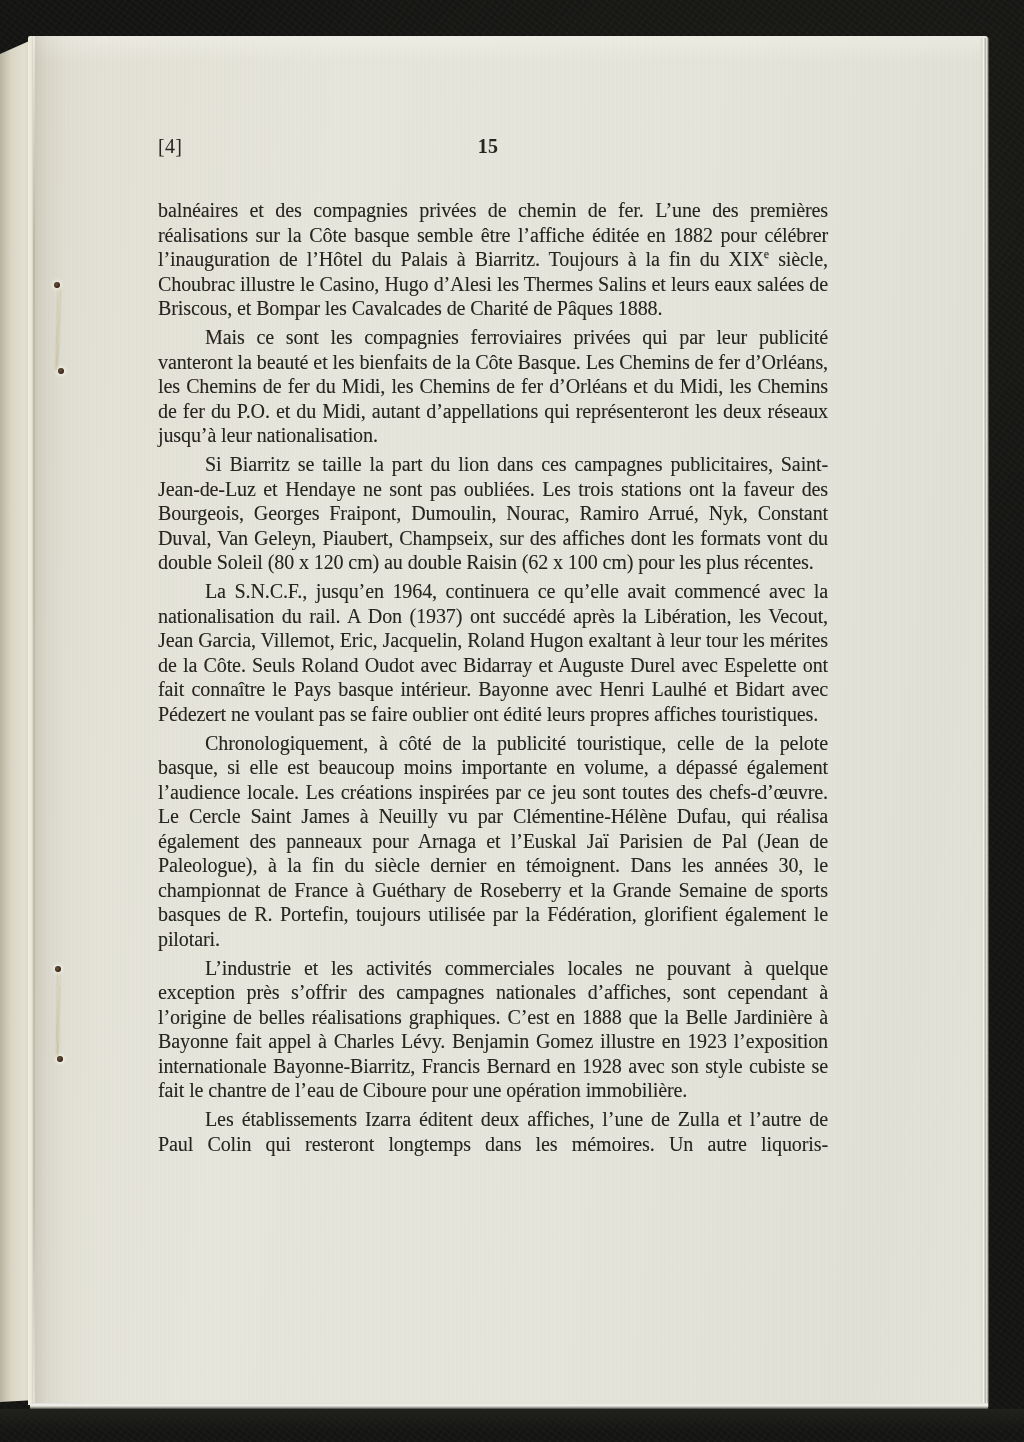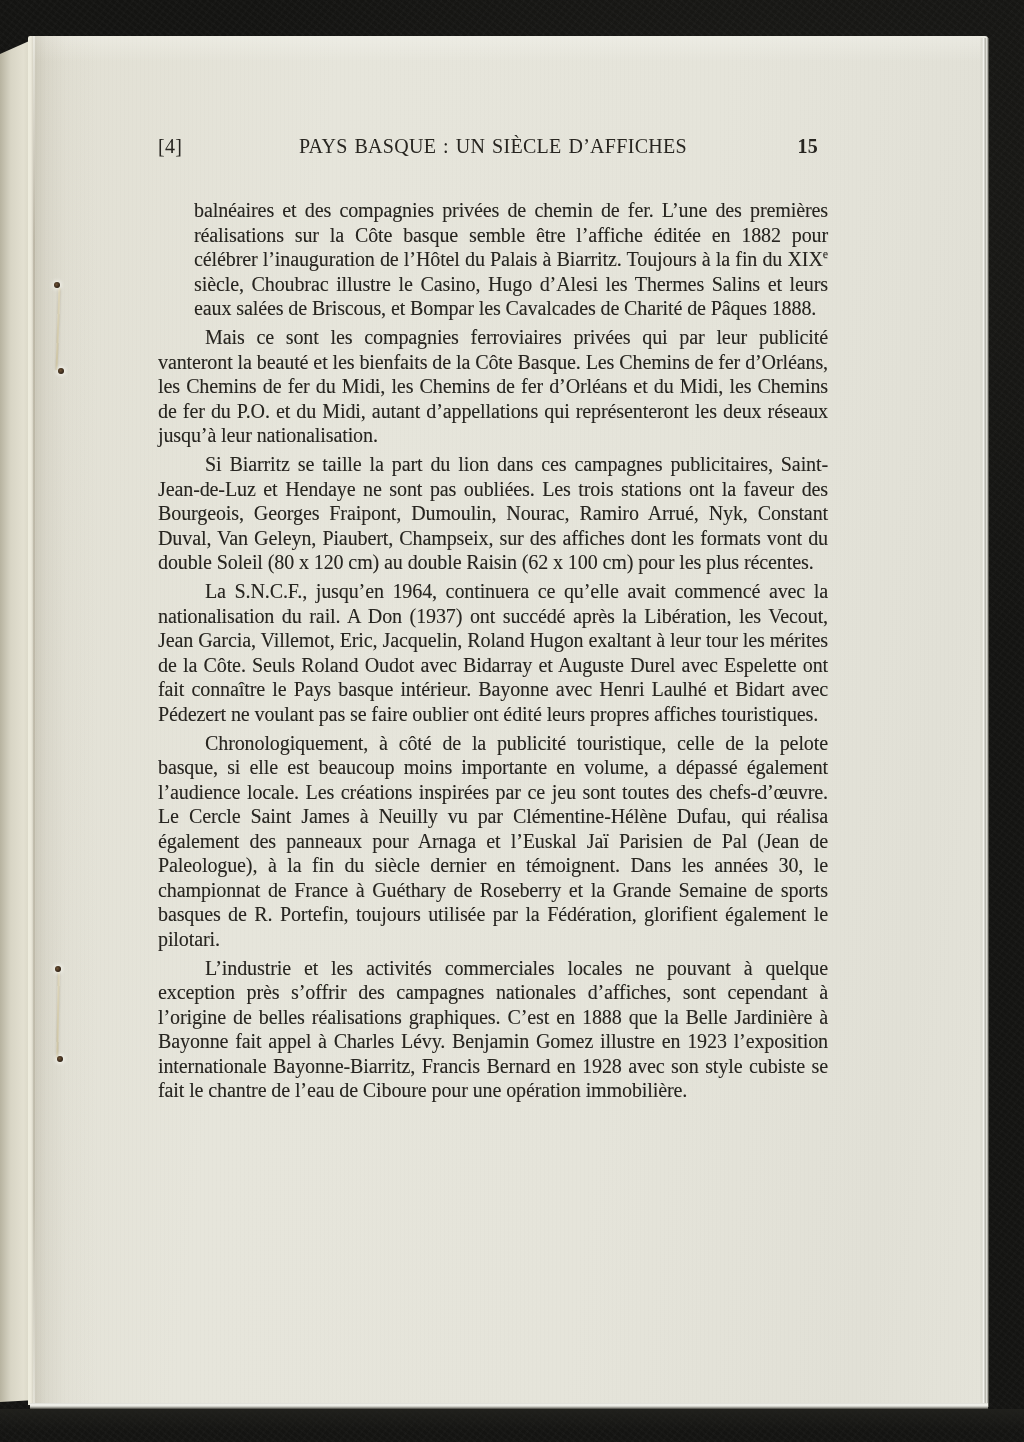--- a/index.html
+++ b/index.html
@@ -123,21 +123,21 @@
   .bodytext p {
     margin: 0 0 4.5px 0;
     font-size: 20px;
     line-height: 24.5px;
     text-align: justify;
     text-indent: 47px;
     letter-spacing: -0.1px;
     color: #272520;
     text-shadow: 0.2px 0.2px 0 rgba(39,37,32,0.30);
   }
-  .bodytext p.first { text-indent: 0; margin-left: 36px; }
+  .bodytext p.first { text-indent: 0; }
   .bodytext p.cut-off { text-align-last: justify; }
   .bodytext sup { font-size: 0.6em; line-height: 0; }
 </style>
 </head>
 <body>
 
 <div class="backdrop"></div>
 
 <div class="under-page"></div>
 
@@ -149,29 +149,29 @@
   <div class="stitch" style="left:26px; top:246px;"></div>
   <div class="stitch" style="left:30px; top:332px;"></div>
   <div class="stitch" style="left:27px; top:930px;"></div>
   <div class="stitch" style="left:29px; top:1020px;"></div>
 
   <div class="edge-right"></div>
 
   <div class="content">
     <div class="running-head">
       <span class="marker">[4]</span>
-      <span class="title">PAYS BASQUE : UN SIÈCLE D’AFFICHES</span>
       <span class="pagenum">15</span>
     </div>
 
     <div class="bodytext">
       <p class="first">balnéaires et des compagnies privées de chemin de fer. L’une des premières réalisations sur la Côte basque semble être l’affiche éditée en 1882 pour célébrer l’inauguration de l’Hôtel du Palais à Biarritz. Toujours à la fin du XIX<sup>e</sup> siècle, Choubrac illustre le Casino, Hugo d’Alesi les Thermes Salins et leurs eaux salées de Briscous, et Bompar les Cavalcades de Charité de Pâques 1888.</p>
       <p>Mais ce sont les compagnies ferroviaires privées qui par leur publicité vanteront la beauté et les bienfaits de la Côte Basque. Les Chemins de fer d’Orléans, les Chemins de fer du Midi, les Chemins de fer d’Orléans et du Midi, les Chemins de fer du P.O. et du Midi, autant d’appellations qui représenteront les deux réseaux jusqu’à leur nationalisation.</p>
       <p>Si Biarritz se taille la part du lion dans ces campagnes publicitaires, Saint-Jean-de-Luz et Hendaye ne sont pas oubliées. Les trois stations ont la faveur des Bourgeois, Georges Fraipont, Dumoulin, Nourac, Ramiro Arrué, Nyk, Constant Duval, Van Geleyn, Piaubert, Champseix, sur des affiches dont les formats vont du double Soleil (80 x 120 cm) au double Raisin (62 x 100 cm) pour les plus récentes.</p>
       <p>La S.N.C.F., jusqu’en 1964, continuera ce qu’elle avait commencé avec la nationalisation du rail. A Don (1937) ont succédé après la Libération, les Vecout, Jean Garcia, Villemot, Eric, Jacquelin, Roland Hugon exaltant à leur tour les mérites de la Côte. Seuls Roland Oudot avec Bidarray et Auguste Durel avec Espelette ont fait connaître le Pays basque intérieur. Bayonne avec Henri Laulhé et Bidart avec Pédezert ne voulant pas se faire oublier ont édité leurs propres affiches touristiques.</p>
       <p>Chronologiquement, à côté de la publicité touristique, celle de la pelote basque, si elle est beaucoup moins importante en volume, a dépassé également l’audience locale. Les créations inspirées par ce jeu sont toutes des chefs-d’œuvre. Le Cercle Saint James à Neuilly vu par Clémentine-Hélène Dufau, qui réalisa également des panneaux pour Arnaga et l’Euskal Jaï Parisien de Pal (Jean de Paleologue), à la fin du siècle dernier en témoignent. Dans les années 30, le championnat de France à Guéthary de Roseberry et la Grande Semaine de sports basques de R. Portefin, toujours utilisée par la Fédération, glorifient également le pilotari.</p>
       <p>L’industrie et les activités commerciales locales ne pouvant à quelque exception près s’offrir des campagnes nationales d’affiches, sont cependant à l’origine de belles réalisations graphiques. C’est en 1888 que la Belle Jardinière à Bayonne fait appel à Charles Lévy. Benjamin Gomez illustre en 1923 l’exposition internationale Bayonne-Biarritz, Francis Bernard en 1928 avec son style cubiste se fait le chantre de l’eau de Ciboure pour une opération immobilière.</p>
+      <p class="cut-off">Les établissements Izarra éditent deux affiches, l’une de Zulla et l’autre de Paul Colin qui resteront longtemps dans les mémoires. Un autre liquoris-</p>
     </div>
   </div>
 </div>
 
 <div class="bottom-edge"></div>
 <div class="bottom-shadow"></div>
 
 </body></html>

